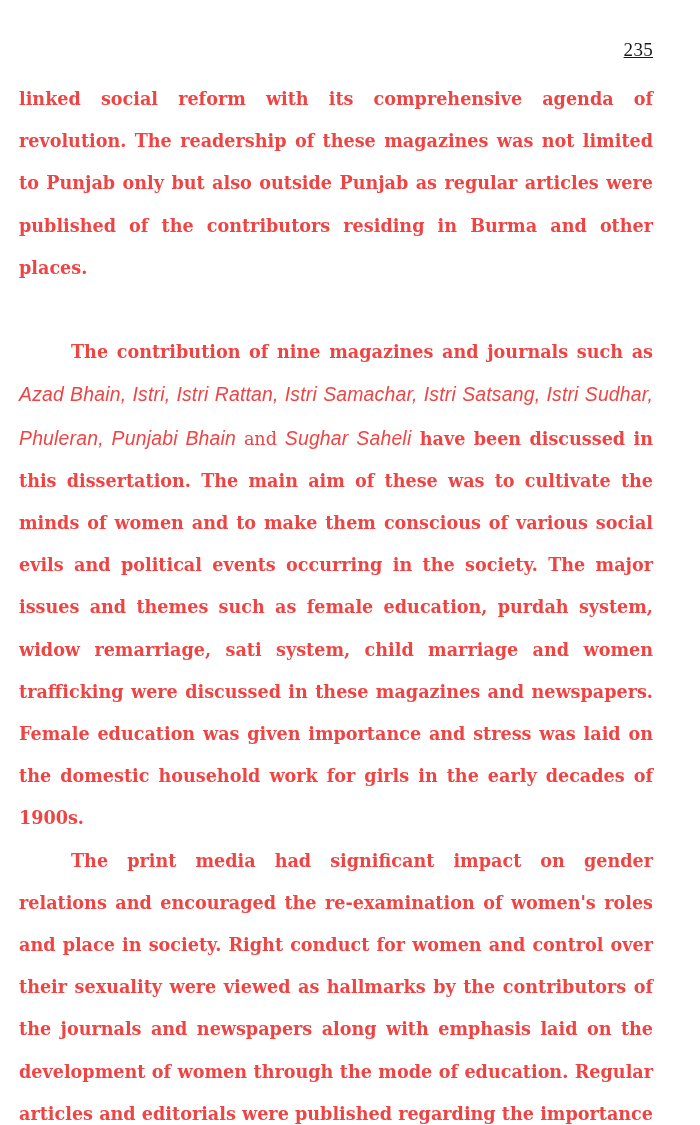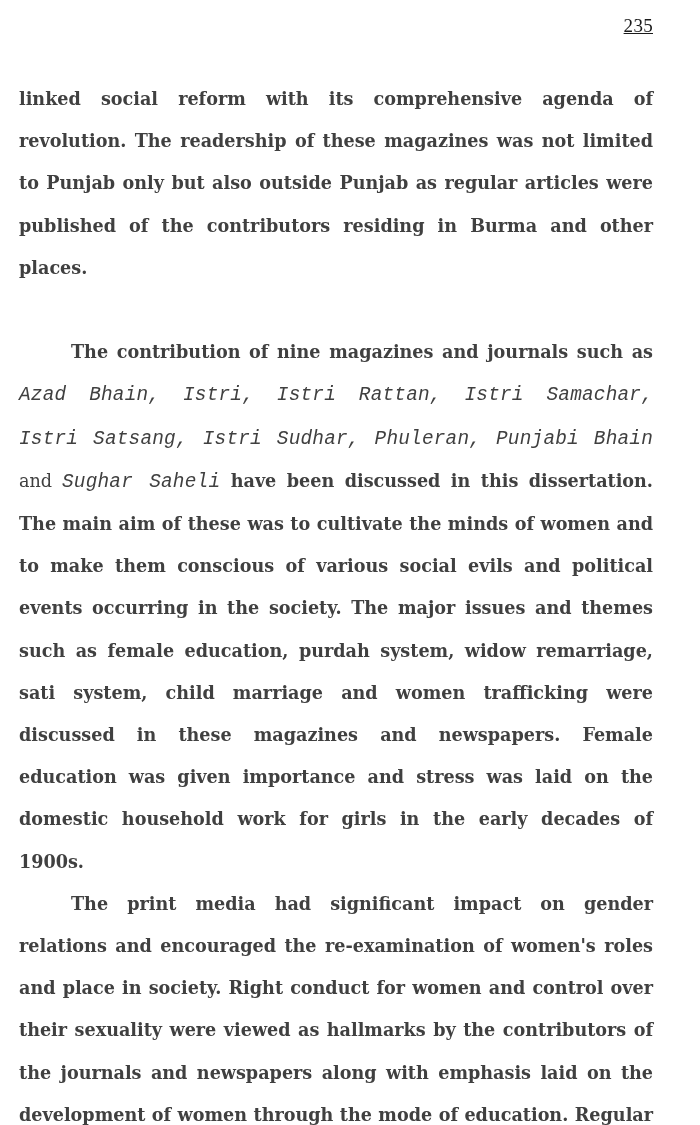--- a/index.html
+++ b/index.html
@@ -22,21 +22,21 @@
     top: 0;
     width: 700px;
     height: 1125px;
     background: #ffffff;
   }
 
   
   .folio {
     position: absolute;
     left: 19px;
-    top: 14px;
+    top: 38px;
     width: 634px;
     text-align: right;
     font-family: "Liberation Serif", "DejaVu Serif", serif;
     font-weight: 400;
     font-size: 19px;
     line-height: 24px;
     letter-spacing: 0.3px;
     color: #1a1a1a;
     text-decoration: underline;
   }
@@ -51,40 +51,40 @@
 
   p.para {
     margin: 0;
     padding: 0;
     font-family: "DejaVu Serif", "Liberation Serif", serif;
     font-weight: 700;
     font-size: 17.6px;
     line-height: 42.2px;
     text-align: justify;
     text-justify: inter-word;
-    color: #404040;
+    color: #ef4444;
     -webkit-font-smoothing: none;
   }
 
   p.para.indent {
     text-indent: 52px;
   }
 
   
   p.para::after {
     content: "";
     display: inline-block;
     width: 100%;
   }
   p.para.nostretch::after {
     content: none;
   }
 
   .title-italic {
-    font-family: Liberation Mono, monospace;
+    font-family: Liberation Sans, sans-serif;
     font-style: italic;
     font-weight: 400;
     font-size: 19.4px;
     letter-spacing: 0.2px;
   }
 
   .bold-run {
     font-weight: 400;
     font-style: normal;
   }

